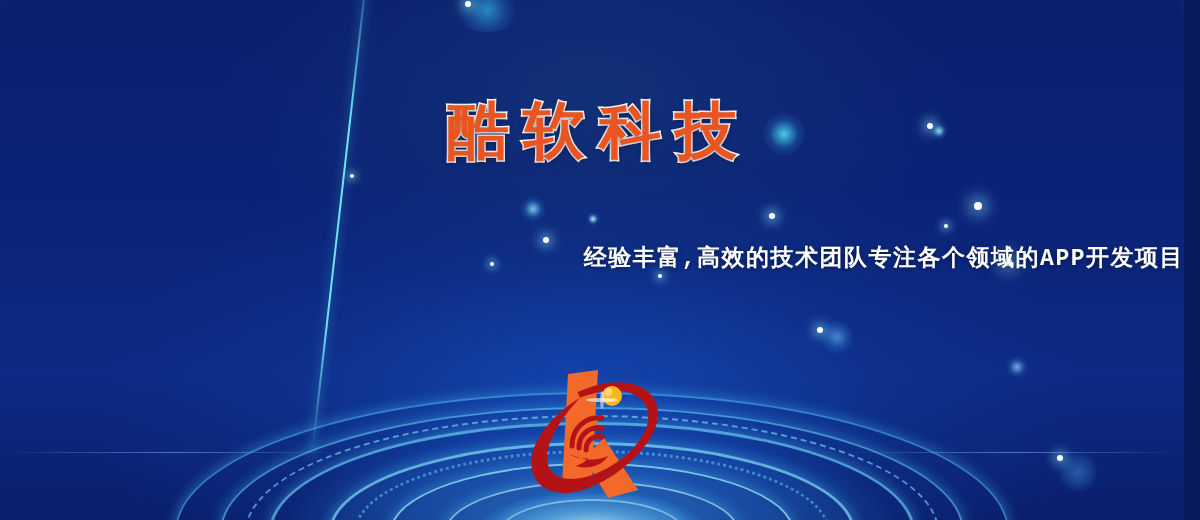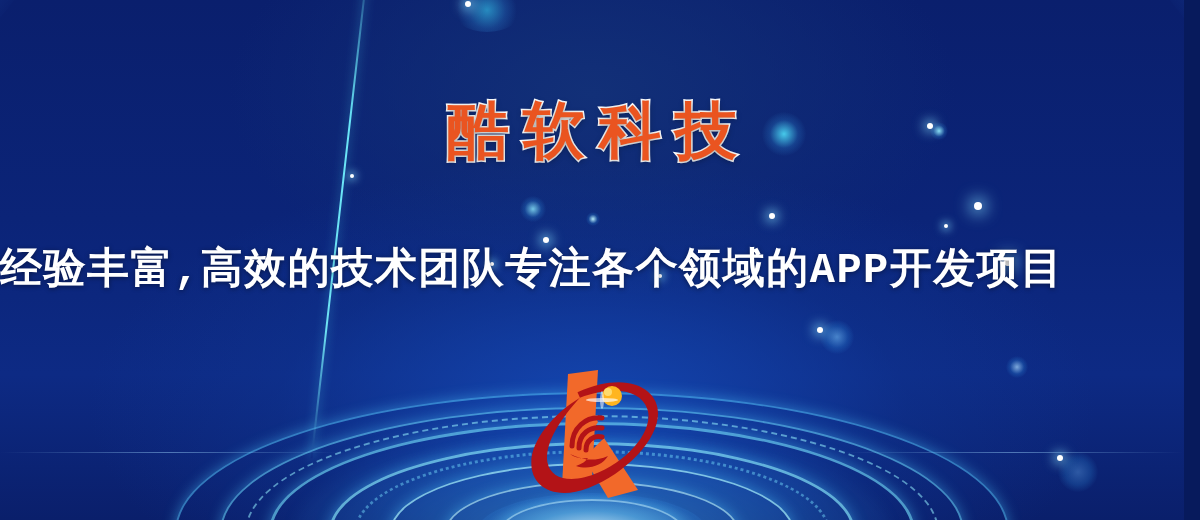--- a/index.html
+++ b/index.html
@@ -164,22 +164,22 @@
     -webkit-text-stroke: 3px #ffffff;
     paint-order: stroke fill;
     text-shadow: 0 2px 6px rgba(0,0,0,0.35);
     white-space: nowrap;
   }
   #subtitle {
     position: absolute;
     left: 0;
     right: 0;
     top: 246px;
-    text-align: left;
-    font-size: 42px;
+    text-align: right;
+    font-size: 23px;
     line-height: 1.2;
     font-weight: bold;
     letter-spacing: 1.5px;
     color: #ffffff;
     text-shadow: 0 1px 5px rgba(0,0,0,0.45);
     white-space: nowrap;
   }
 
   .floor-line {
     position: absolute;

